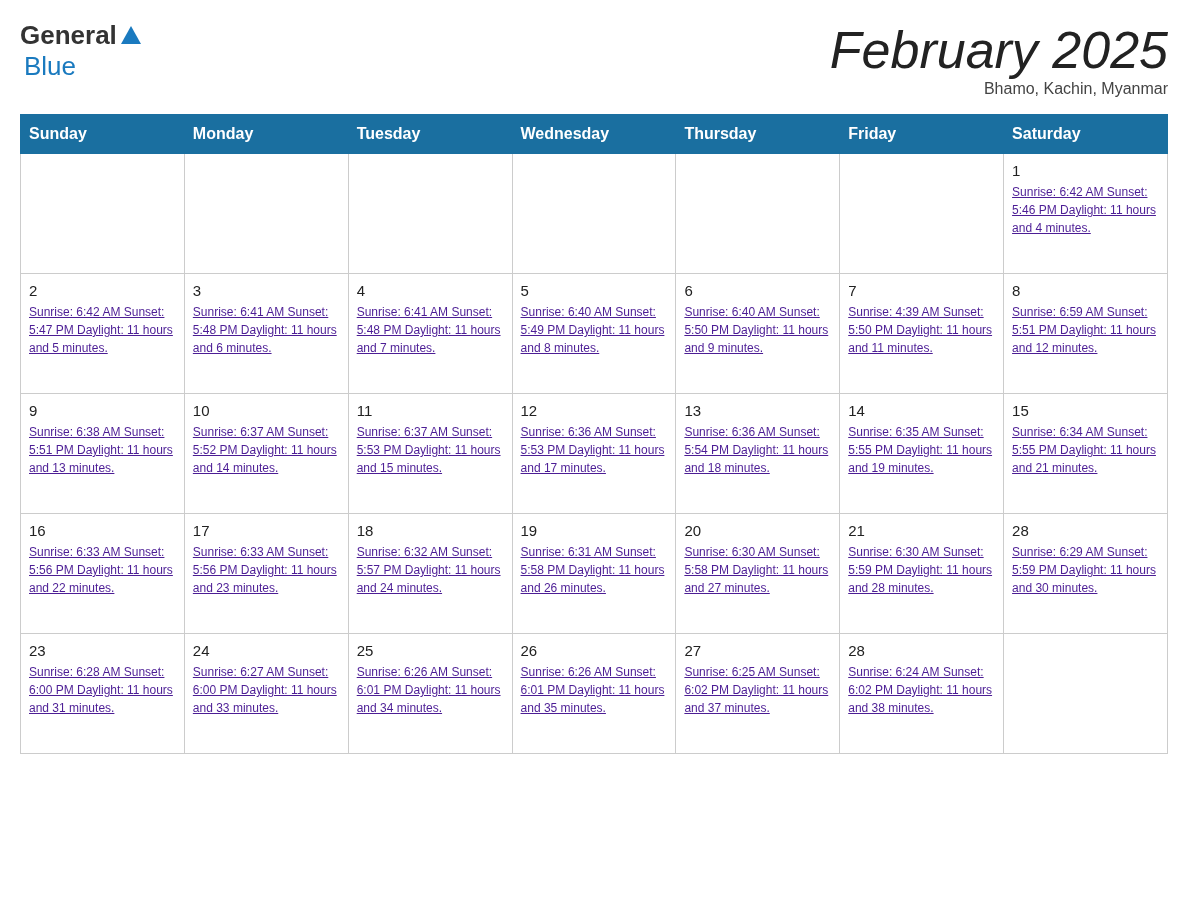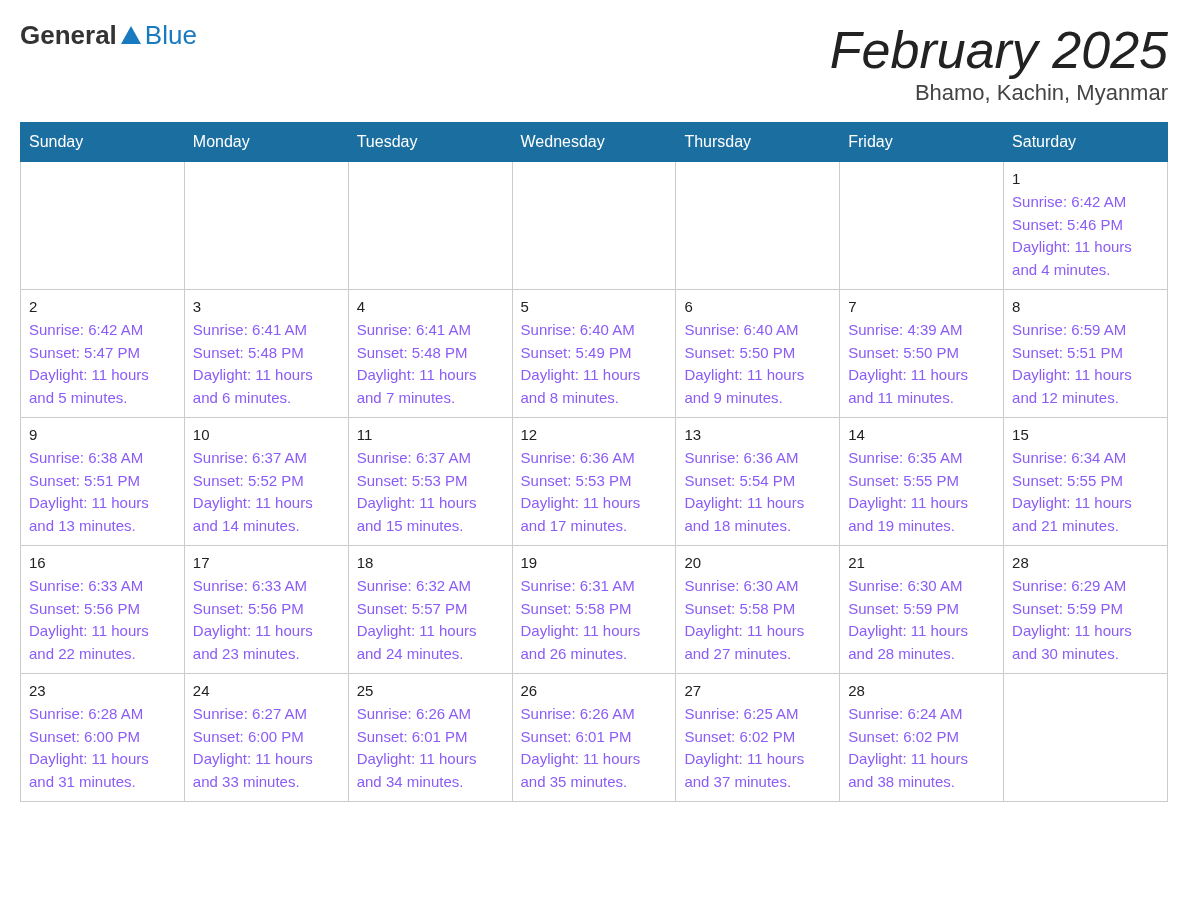--- a/index.html
+++ b/index.html
@@ -11,21 +11,21 @@
       min-height: 918px;
     }
     .header {
       display: flex;
       justify-content: space-between;
       align-items: flex-start;
       margin-bottom: 16px;
     }
     .logo {
       display: flex;
-      flex-direction: row;
+      flex-direction: column;
       align-items: flex-start;
     }
     .logo-top {
       display: flex;
       align-items: center;
       gap: 2px;
     }
     .logo-text-general {
       font-size: 26px;
       font-weight: bold;
@@ -49,35 +49,35 @@
     .title-section {
       text-align: right;
     }
     .title-section h1 {
       font-size: 52px;
       font-weight: normal;
       color: #222;
       font-style: italic;
     }
     .title-section h2 {
-      font-size: 22px;
+      font-size: 16px;
       font-weight: normal;
       color: #444;
     }
     .calendar {
       width: 100%;
       border-collapse: collapse;
     }
     .calendar th {
       background-color: #1a6fa0;
       color: #fff;
       padding: 10px 8px;
       text-align: left;
       font-size: 16px;
-      font-weight: normal;
+      font-weight: bold;
       border: 1px solid #1a6fa0;
     }
     .calendar td {
       vertical-align: top;
       padding: 8px;
       border: 1px solid #ccc;
       width: calc(100% / 7);
       min-height: 110px;
       font-size: 13px;
       color: #333;
@@ -86,23 +86,24 @@
     .calendar tr.week-row td {
       height: 120px;
     }
     .day-number {
       font-size: 15px;
       font-weight: normal;
       margin-bottom: 4px;
       color: #222;
     }
     .day-info {
-      font-size: 15px;
+      font-size: 12px;
       line-height: 1.5;
-      color: #8b5cf6;
+      color: #4c1d95;
+      text-decoration: underline;
     }
     .empty-cell {
       background: #f9f9f9;
     }
     .week-divider {
       border-top: 2px solid #1a6fa0;
     }
   </style>
 </head>
 <body>

